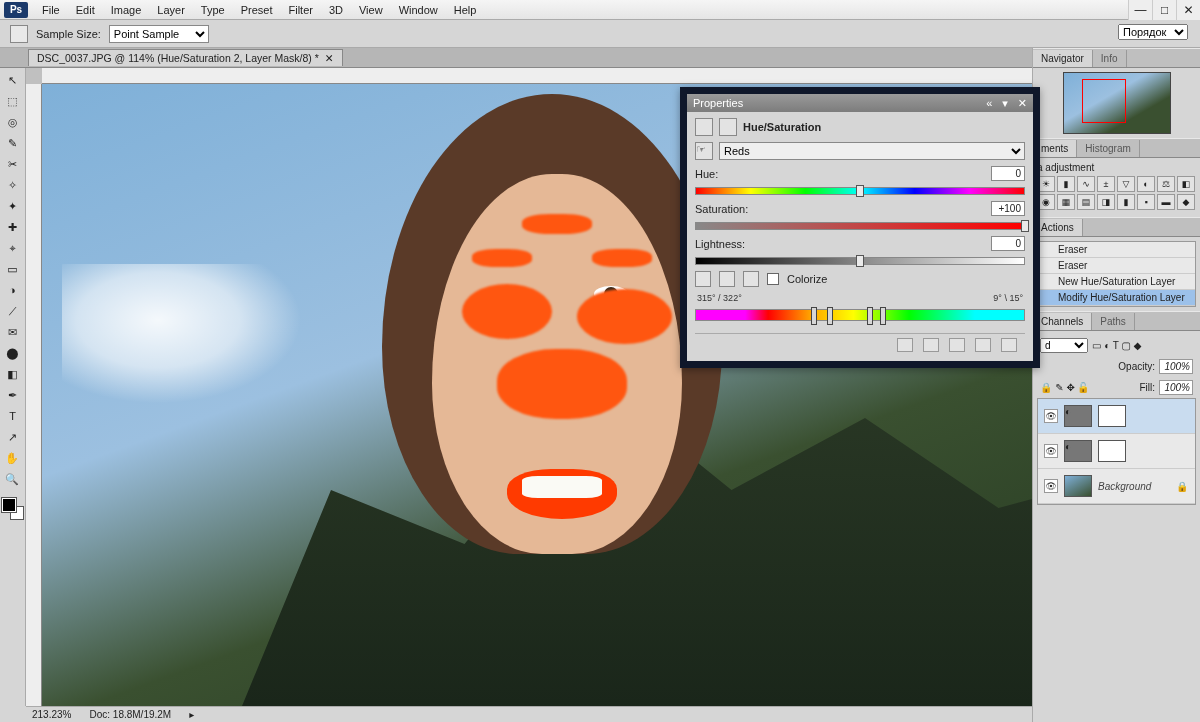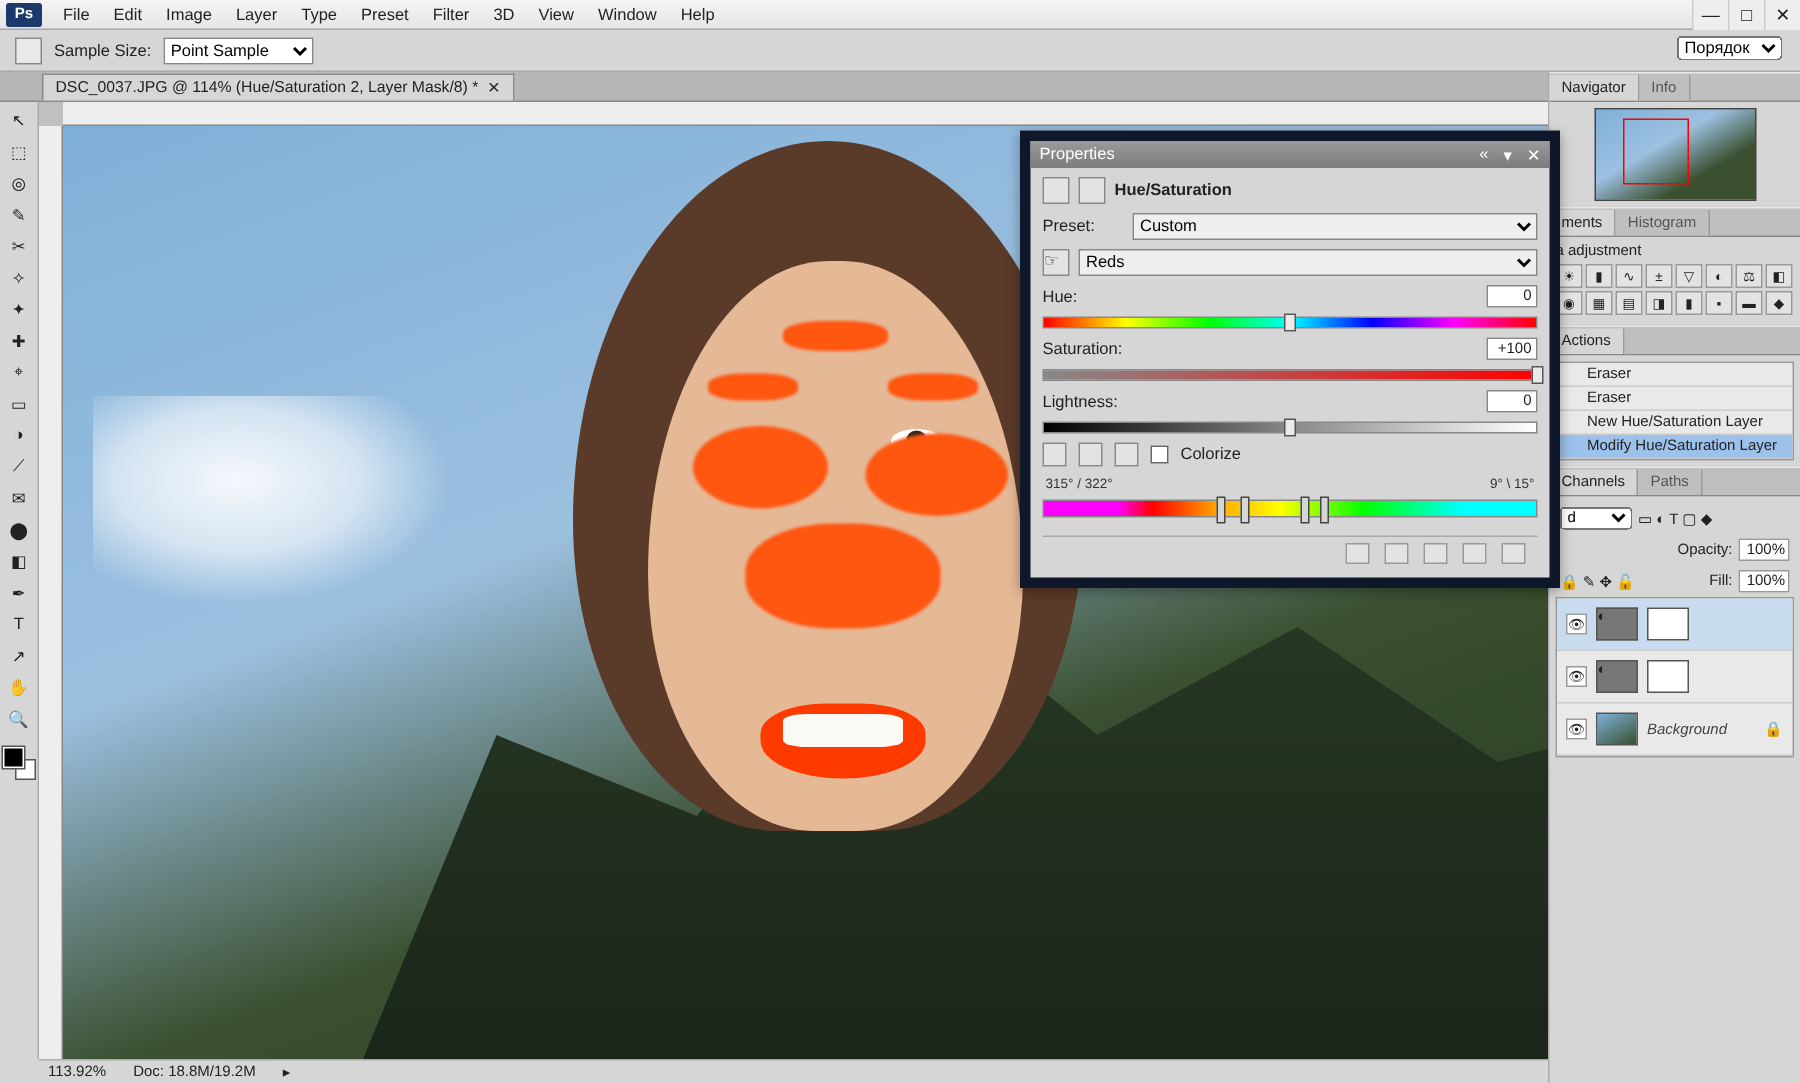--- a/index.html
+++ b/index.html
@@ -66,21 +66,21 @@
 .panel .pbody { background:#d6d6d6; padding:4px; }
 .navpreview { width:108px; height:62px; border:1px solid #444; margin:0 auto; background:linear-gradient(150deg,#7fb0d8 0%,#9cc0e0 40%,#3a5030 70%); position:relative;}
 .navpreview .vbox{position:absolute;top:6px;left:18px;width:44px;height:44px;border:1px solid red;}
 .adjgrid { display:grid; grid-template-columns:repeat(8,18px); gap:2px; padding:3px 0;}
 .adjgrid div { width:18px; height:16px; border:1px solid #999; background:#e3e3e3; font-size:9px; display:flex;align-items:center;justify-content:center;}
 .actlist { border:1px solid #999; background:#e9e9e9; max-height:92px; overflow:auto;}
 .actlist .row{padding:2px 6px 2px 20px; border-bottom:1px solid #ccc; white-space:nowrap; overflow:hidden; text-overflow:ellipsis;}
 .actlist .row.sel{background:#9cc1ea;}
 .layerpanel .lhead{display:flex;gap:4px;align-items:center;padding:3px;}
 .layerpanel select{font-size:10px;width:48px;}
-.layerpanel .num{width:34px;font-size:10px;border:1px solid #999;padding:1px 2px;text-align:right;background:#fff;}
+.layerpanel .num{width:34px;font-size:10px;border:1px solid #999;padding:1px 2px;text-align:right;background:#fff;font-style:italic;}
 .layerpanel .layers{border:1px solid #999;background:#e9e9e9;}
 .layerpanel .lrow{display:flex;align-items:center;gap:6px;padding:6px;border-bottom:1px solid #ccc;}
 .layerpanel .lrow.sel{background:#c9dcef;}
 .layerpanel .vis{width:14px;height:14px;border:1px solid #999;background:#fff;display:flex;align-items:center;justify-content:center;font-size:9px;}
 .layerpanel .thumb{width:28px;height:22px;border:1px solid #555;background:#ccc;}
 .layerpanel .mask{width:28px;height:22px;border:1px solid #555;background:#fff;}
 .layerpanel .lbl{font-style:italic;color:#444;font-size:10px;}
 
 
 .proppanel { position:absolute; top:87px; left:680px; width:360px; background:#d6d6d6; border:7px solid #0f172a; box-shadow:0 2px 8px rgba(0,0,0,.35); font-size:11px;}
@@ -195,21 +195,21 @@
       <div class="paint p1"></div>
         <div class="paint p2"></div>
         <div class="paint p3"></div>
       <div class="lips"></div>
         <div class="teeth"></div>
     </div>
   </div>
 </div>
 
 <div class="statusbar">
-  <span>113.92%</span>
+  <span>213.23%</span>
   <span>Doc: 18.8M/19.2M</span>
   <span>▸</span>
 </div>
 
 <div class="rightcol">
   <div class="panel">
     <div class="phead">
         <div class="ptab">Navigator</div>
         <div class="ptab inactive">Info</div>
       </div>
@@ -311,24 +311,20 @@
       <span>✕</span>
     </span>
   </div>
   <div class="ppbody">
     <div class="titlerow">
       <div class="iconsq"></div>
       <div class="iconsq"></div>
       <span>Hue/Saturation</span>
     </div>
     <div class="fld">
-      <label>Preset:</label>
-      <select><option>Custom</option></select>
-    </div>
-    <div class="fld">
       <div class="iconsq">☞</div>
       <select><option>Reds</option></select>
     </div>
 
     <div class="slrow">
         <label>Hue:</label>
         <span style="flex:1"></span>
         <span class="valbox">0</span>
       </div>
     <div class="slider">

